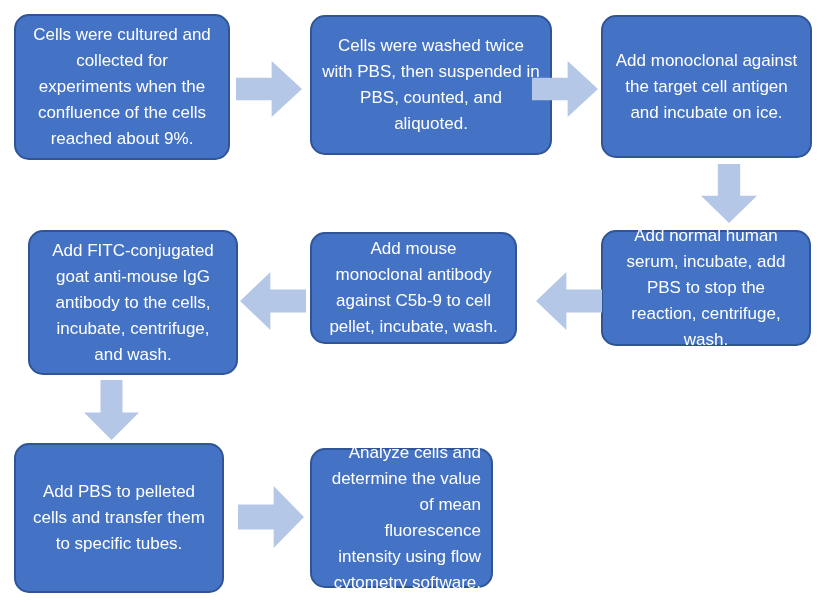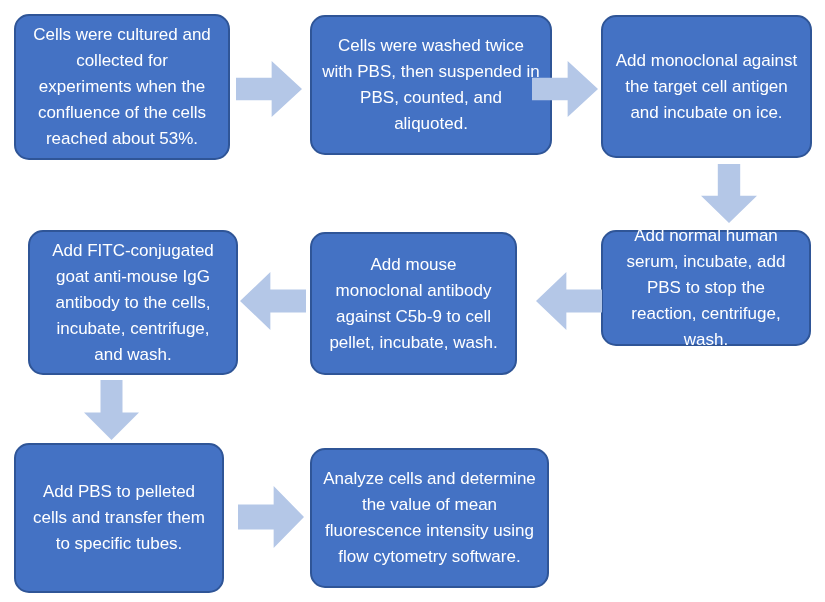--- a/index.html
+++ b/index.html
@@ -41,40 +41,40 @@
     clip-path: polygon(100% 30%, 46% 30%, 46% 0%, 0% 50%, 46% 100%, 46% 70%, 100% 70%);
   }
   .arrow.down {
     clip-path: polygon(30% 0%, 70% 0%, 70% 54%, 100% 54%, 50% 100%, 0% 54%, 30% 54%);
   }
   
   .s1 { left: 14px;  top: 14px;  width: 216px; height: 146px; padding: 0 16px; }
   .s2 { left: 310px; top: 15px;  width: 242px; height: 140px; }
   .s3 { left: 601px; top: 15px;  width: 211px; height: 143px; }
   .s4 { left: 601px; top: 230px; width: 210px; height: 116px; }
-  .s5 { left: 310px; top: 232px; width: 207px; height: 143px; padding: 0 14px; }
+  .s5 { left: 310px; top: 232px; width: 207px; height: 112px; padding: 0 14px; }
   .s6 { left: 28px;  top: 230px; width: 210px; height: 145px; }
   .s7 { left: 14px;  top: 443px; width: 210px; height: 150px; padding: 0 13px; border-radius: 15px; }
-  .s8 { left: 310px; top: 448px; width: 239px; height: 140px; }
+  .s8 { left: 310px; top: 448px; width: 183px; height: 140px; text-align: right; }
   
   .a12 { left: 236px; top: 61px;  width: 66px; height: 56px; }
   .a23 { left: 532px; top: 61px;  width: 66px; height: 56px; }
   .a34 { left: 701px; top: 164px; width: 56px; height: 59px; }
   .a45 { left: 536px; top: 272px; width: 66px; height: 58px; }
   .a56 { left: 240px; top: 272px; width: 66px; height: 58px; }
   .a67 { left: 84px;  top: 380px; width: 55px; height: 60px; }
   .a78 { left: 238px; top: 486px; width: 66px; height: 62px; }
 </style>
 </head>
 <body>
 
 <div class="canvas">
 
   <div class="step s1">
-    <span>Cells were cultured and collected for experiments when the confluence of the cells reached about 53%.</span>
+    <span>Cells were cultured and collected for experiments when the confluence of the cells reached about 9%.</span>
   </div>
   <div class="arrow right a12"></div>
 
   <div class="step s2">
     <span>Cells were washed twice with PBS, then suspended in PBS, counted, and aliquoted.</span>
   </div>
   <div class="arrow right a23"></div>
 
   <div class="step s3">
     <span>Add monoclonal against the target cell antigen and incubate on ice.</span>

